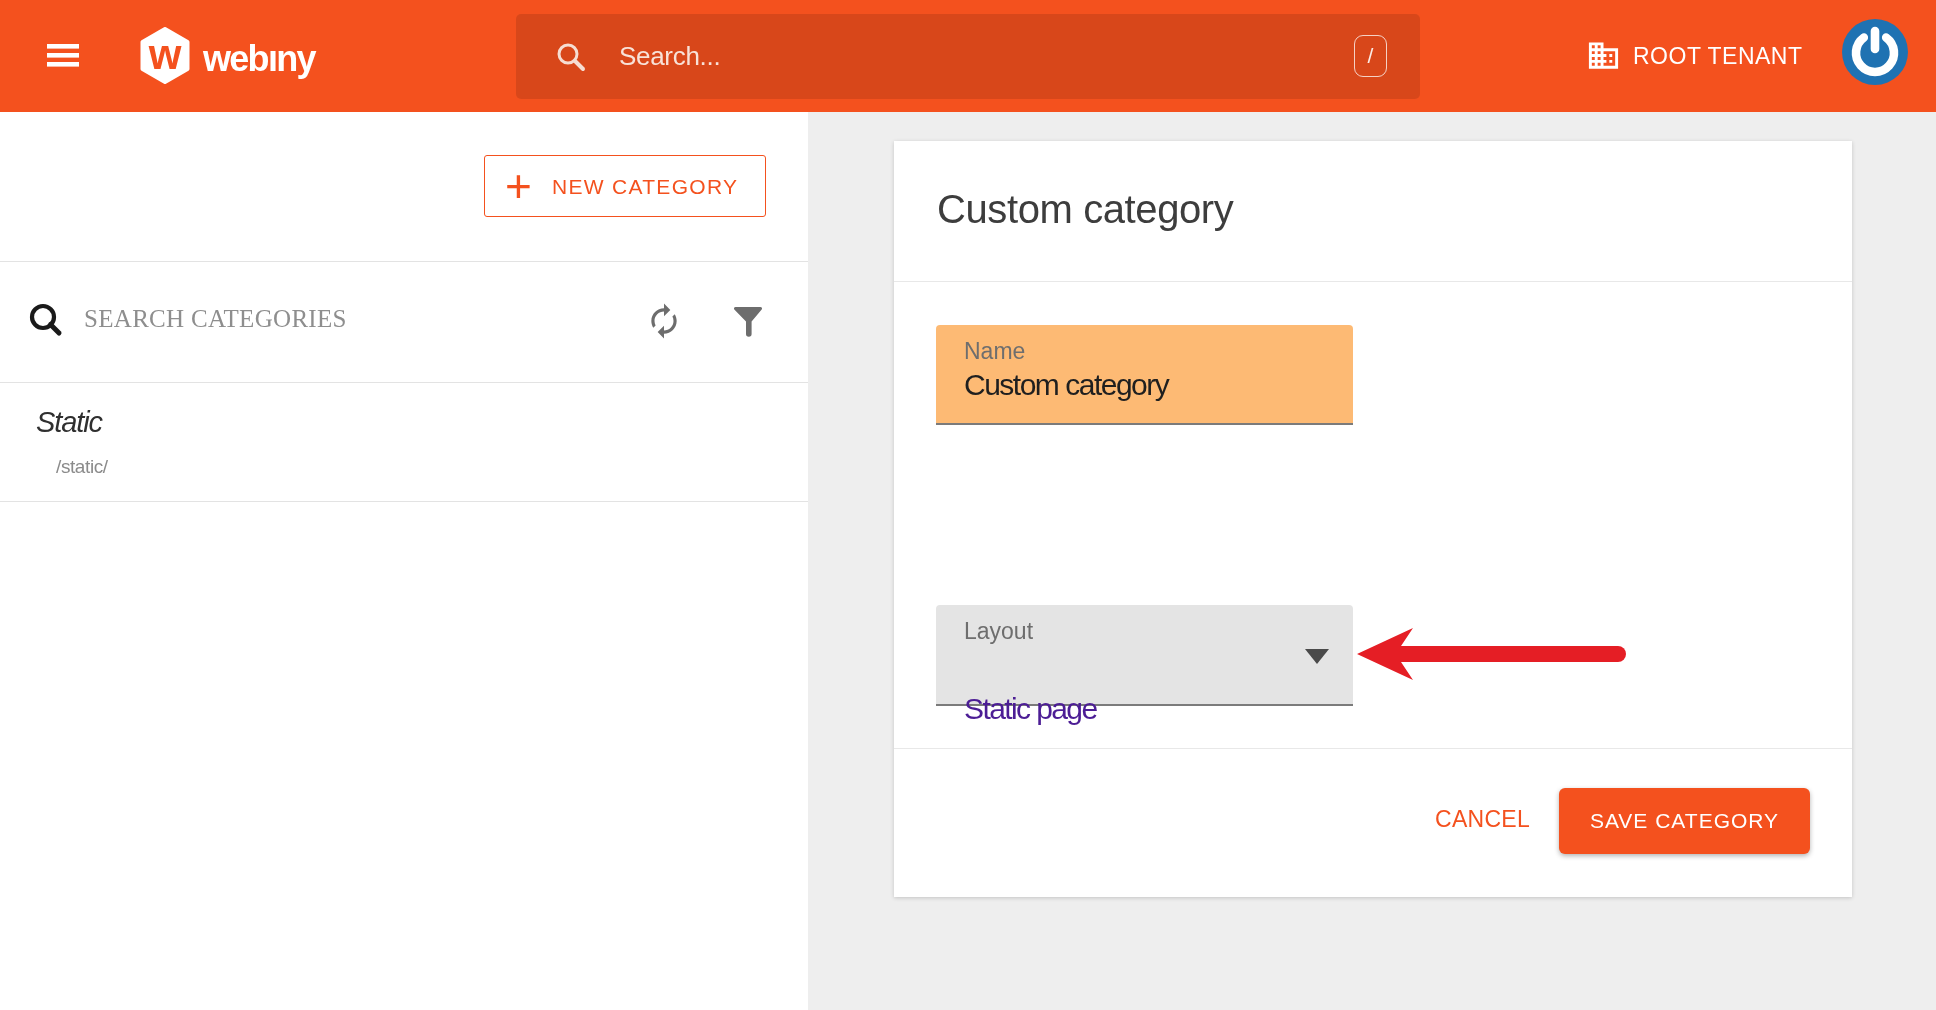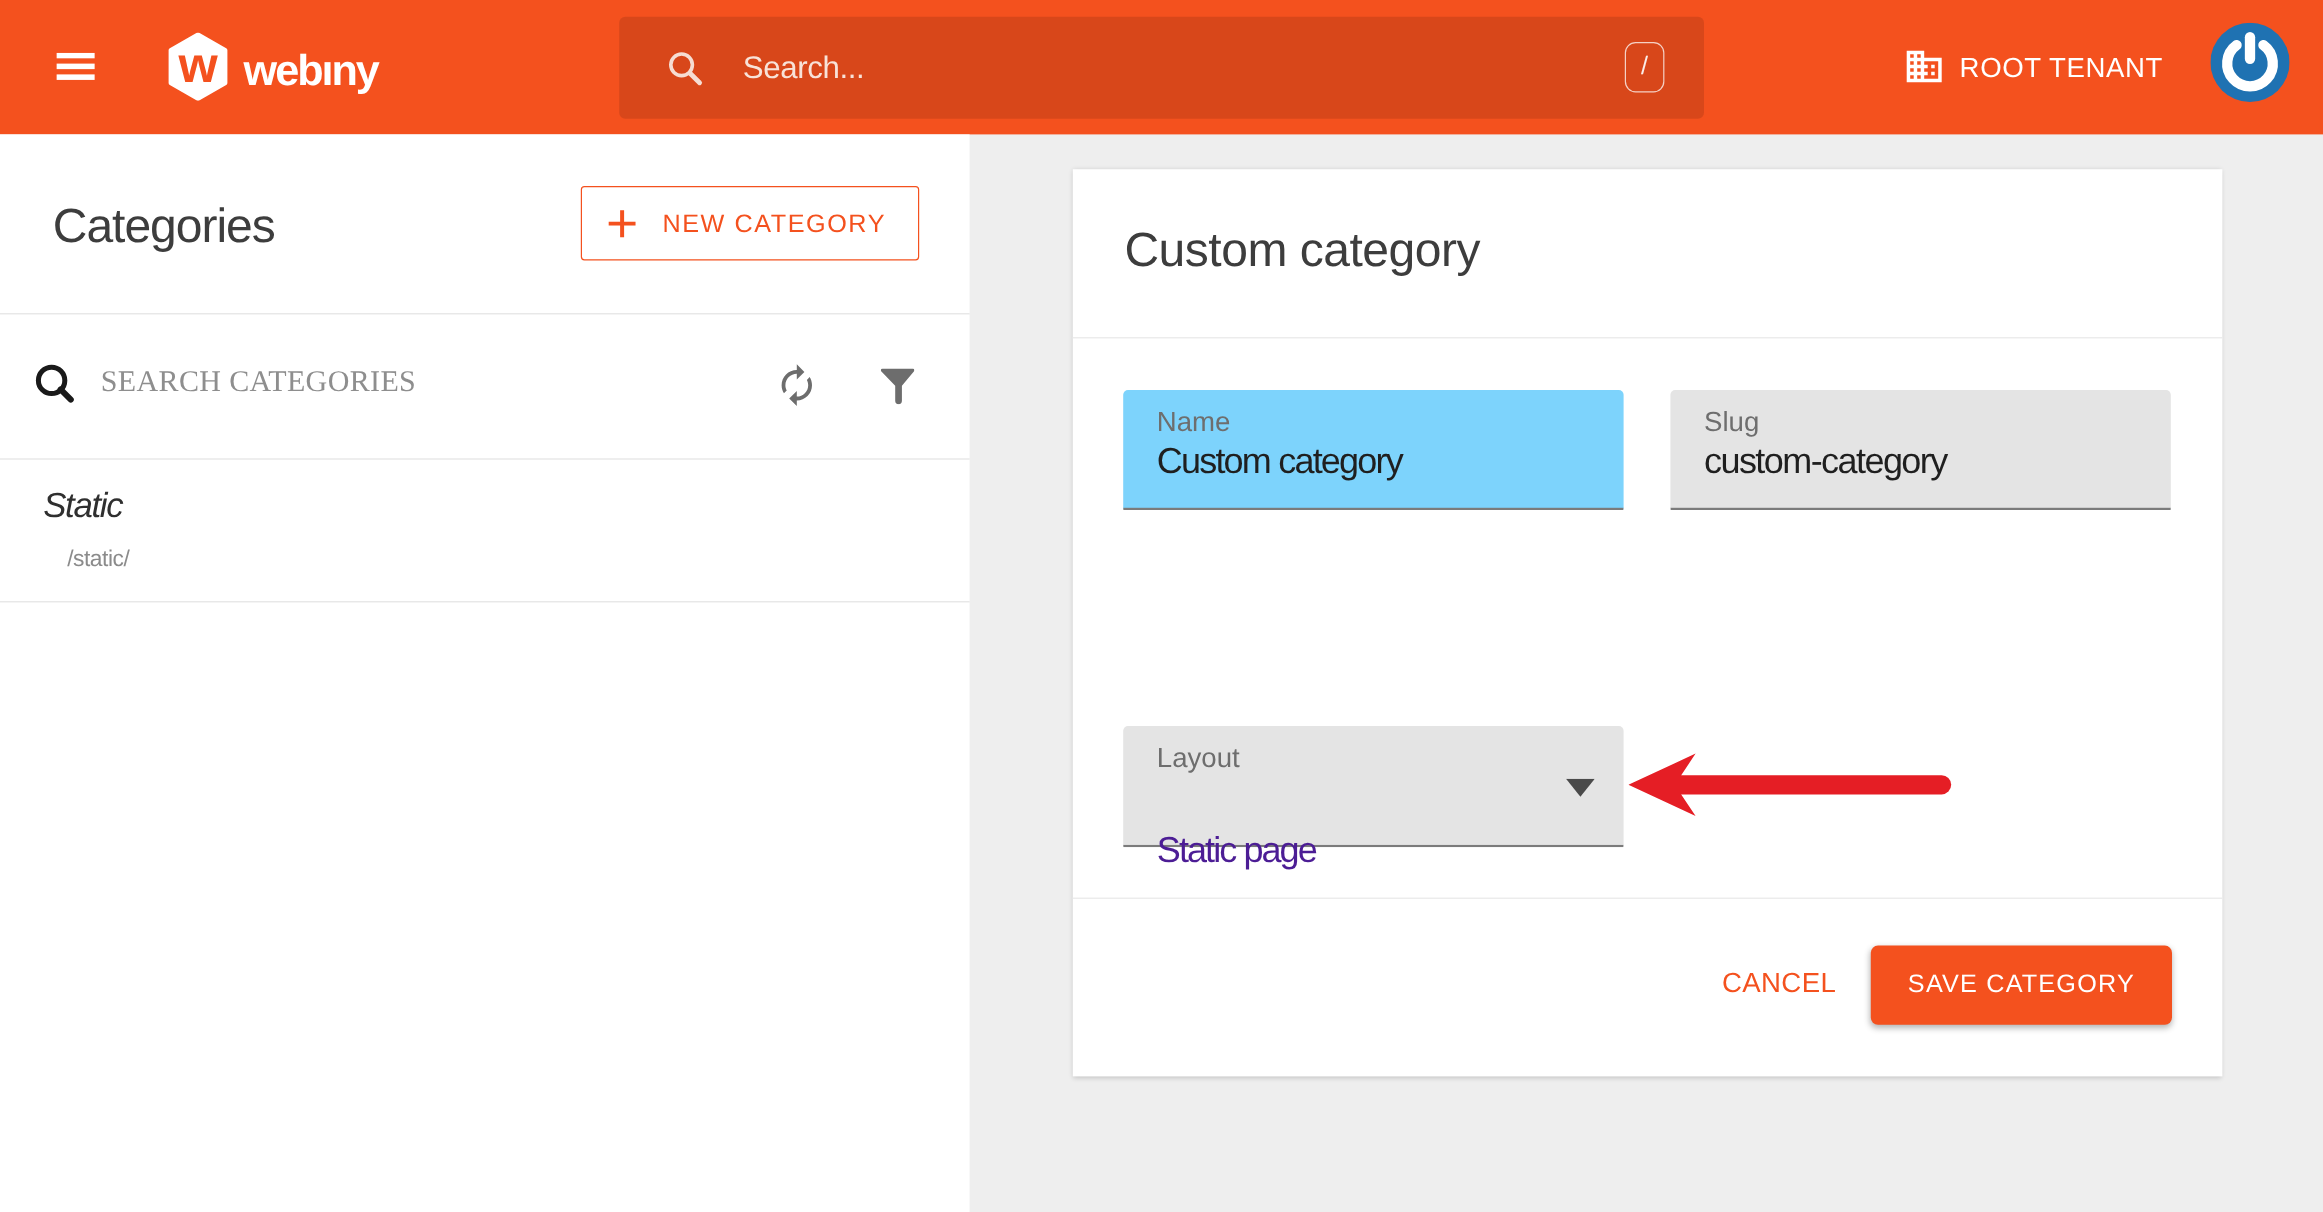--- a/index.html
+++ b/index.html
@@ -38,21 +38,20 @@
   <div class="abs" style="left:1633px;top:43px;font-size:23px;letter-spacing:0.5px;color:#fff;">ROOT TENANT</div>
 
   <svg class="abs" style="left:1842px;top:19px;" width="66" height="66" viewBox="0 0 66 66">
     <circle cx="33" cy="33" r="33" fill="#1f72b2"></circle>
     <path d="M 21.8 18.6 A 19 19 0 1 0 44.2 18.6" fill="none" stroke="#fff" stroke-width="8.6" stroke-linecap="round"></path>
     <line x1="33" y1="12" x2="33" y2="30" stroke="#fff" stroke-width="8.6" stroke-linecap="round"></line>
   </svg>
 </div>
 
 <div class="abs" id="leftpanel" style="left:0;top:112px;width:808px;height:898px;background:#fff;">
-  <div class="abs" style="left:44px;top:55px;font-size:40px;letter-spacing:-0.85px;color:#3d3d3d;">Categories</div>
 
   <div class="abs" style="left:484px;top:43px;width:282px;height:62px;border:1px solid #f4511e;border-radius:3px;"></div>
   <div class="abs" style="left:505px;top:47px;width:40px;font-size:46px;color:#f4511e;font-weight:400;">+</div>
   <div class="abs" style="left:552px;top:63px;font-size:21px;letter-spacing:1.3px;color:#f4511e;">NEW CATEGORY</div>
   <div class="abs" style="left:0;top:149px;width:808px;height:1px;background:#e3e3e3;"></div>
 
   <svg class="abs" style="left:29px;top:191px;" width="34" height="34" viewBox="0 0 34 34">
     <circle cx="14" cy="14" r="11" fill="none" stroke="#1a1a1a" stroke-width="4.2"></circle>
     <line x1="21.5" y1="21.5" x2="30" y2="30" stroke="#1a1a1a" stroke-width="5" stroke-linecap="round"></line>
   </svg>
@@ -69,29 +68,25 @@
 
   <div class="abs" style="left:36px;top:294px;font-size:29px;letter-spacing:-1.1px;color:#2f2f2f;font-style:italic;">Static</div>
   <div class="abs" style="left:36px;top:344px;font-size:19px;letter-spacing:-0.4px;color:#8b8b8b;margin-left:20px;">/static/</div>
   <div class="abs" style="left:0;top:389px;width:808px;height:1px;background:#e3e3e3;"></div>
 </div>
 
 <div class="abs" id="card" style="left:894px;top:141px;width:958px;height:756px;background:#fff;box-shadow:0 1px 4px rgba(0,0,0,0.18);">
   <div class="abs" style="left:43px;top:46px;font-size:40px;letter-spacing:-0.4px;color:#3d3d3d;">Custom category</div>
   <div class="abs" style="left:0;top:140px;width:958px;height:1px;background:#e8e8e8;"></div>
 
-  <div class="abs" style="left:42px;top:184px;width:417px;height:100px;background:#7dd3fc;border-bottom:2px solid #7b7b7b;border-radius:4px 4px 0 0;padding-left:48px;">
+  <div class="abs" style="left:42px;top:184px;width:417px;height:100px;background:#fdba74;border-bottom:2px solid #7b7b7b;border-radius:4px 4px 0 0;padding-left:48px;">
     <div class="abs" style="left:28px;top:13px;font-size:23px;color:#6e6e6e;">Name</div>
     <div class="abs" style="left:28px;top:43px;font-size:30px;letter-spacing:-1.5px;color:#1f1f1f;">Custom category</div>
   </div>
 
-  <div class="abs" style="left:498px;top:184px;width:417px;height:100px;background:#e4e4e4;border-bottom:2px solid #7b7b7b;border-radius:4px 4px 0 0;">
-    <div class="abs" style="left:28px;top:13px;font-size:23px;color:#6e6e6e;">Slug</div>
-    <div class="abs" style="left:28px;top:43px;font-size:30px;letter-spacing:-1.3px;color:#1f1f1f;">custom-category</div>
-  </div>
 
 
   <div class="abs" style="left:42px;top:464px;width:417px;height:101px;background:#e4e4e4;border-bottom:2px solid #7b7b7b;border-radius:4px 4px 0 0;">
     <div class="abs" style="left:28px;top:13px;font-size:23px;color:#6e6e6e;">Layout</div>
     <div class="abs" style="left:28px;top:43px;font-size:30px;letter-spacing:-1.6px;color:#4c1d95;margin-top:44px;">Static page</div>
     <svg class="abs" style="left:369px;top:44px;" width="24" height="16" viewBox="0 0 24 16">
       <polygon points="0,0 24,0 12,15" fill="#4a4a4a"></polygon>
     </svg>
   </div>
 

